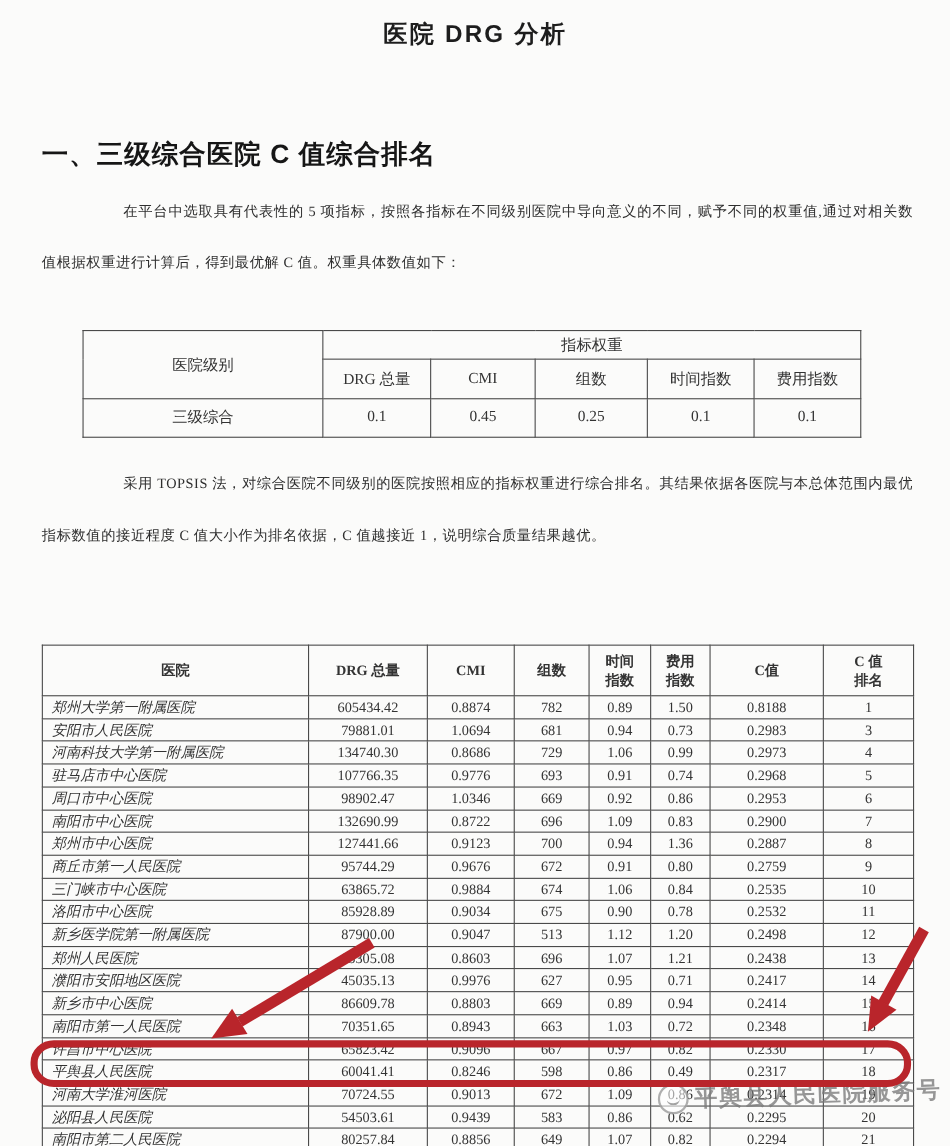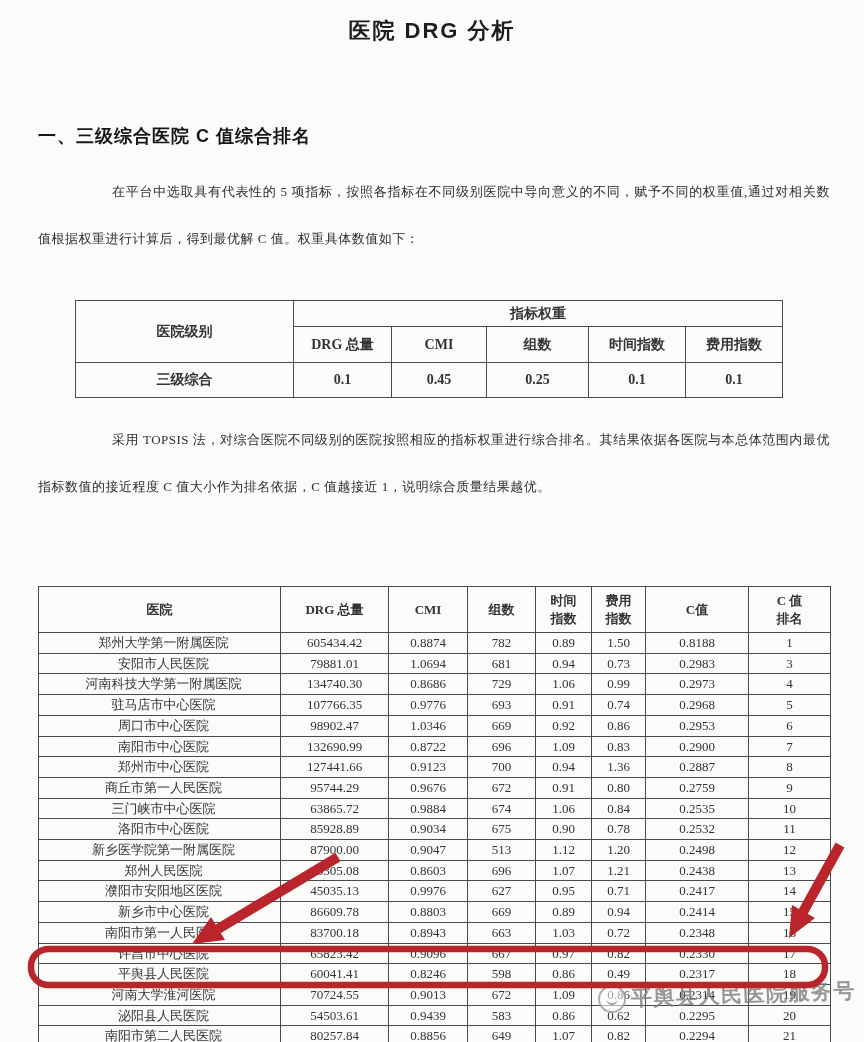--- a/index.html
+++ b/index.html
@@ -9,59 +9,59 @@
     font-family:"Liberation Serif","DejaVu Serif",serif;
   }
   .doc-title {
     position:absolute; top:16px; left:0; width:100%;
     text-align:center; font-size:22px; font-weight:bold;
     font-family:"Liberation Sans","DejaVu Sans",sans-serif;
     letter-spacing:2px; color:#1d1d1d;
   }
   .section-heading {
     position:absolute; top:124px; left:38px;
-    font-size:18px; font-weight:bold;
+    font-size:24px; font-weight:bold;
     font-family:"Liberation Sans","DejaVu Sans",sans-serif;
     color:#161616; letter-spacing:1px;
   }
   .para {
     position:absolute; left:38px; right:34px;
     font-size:13px; line-height:47px; text-align:justify;
     text-indent:74px; color:#2e2e2e; letter-spacing:0.5px;
   }
   .para-1 { top:168px; }
   .para-2 { top:416px; }
 
   table { border-collapse:collapse; table-layout:fixed; }
   th, td { border:1px solid #4a4a4a; }
 
   .weight-table {
     position:absolute; top:300px; left:75px; width:707px;
     font-size:14px; color:#333;
   }
   .weight-table th, .weight-table td {
-    text-align:center; font-weight:bold; padding:0; overflow:hidden;
+    text-align:center; font-weight:normal; padding:0; overflow:hidden;
   }
   .weight-table .grp { height:26px; }
   .weight-table .sub th { height:35px; }
   .weight-table .dat td { height:34px; }
 
   .rank-table {
     position:absolute; top:560px; left:38px; width:793px;
     font-size:13px; color:#333;margin-top:26px;
   }
   .rank-table thead th {
     height:45px; font-weight:bold; text-align:center;
     white-space:pre-line; line-height:1.35; padding:0; overflow:hidden;
   }
   .rank-table td {
     height:19.7px; line-height:19.7px; text-align:center;
     padding:0; overflow:hidden; white-space:nowrap;
   }
-  .rank-table td.name { text-align:center; padding-left:8px; }
+  .rank-table td.name { text-align:left; padding-left:8px;font-style:italic; }
 
   .annot-svg {
     position:absolute; top:0; left:0; width:864px; height:1042px;
     pointer-events:none; z-index:6;
   }
   .watermark {
     position:absolute; left:598px; top:981px; z-index:5;
     display:flex; align-items:center; gap:5px;
     transform:rotate(-2deg);
     color:rgba(122,122,122,0.78);
@@ -286,21 +286,21 @@
         <td>86609.78</td>
         <td>0.8803</td>
         <td>669</td>
         <td>0.89</td>
         <td>0.94</td>
         <td>0.2414</td>
         <td>15</td>
       </tr>
       <tr>
         <td class="name">南阳市第一人民医院</td>
-        <td>83700.18</td>
+        <td>70351.65</td>
         <td>0.8943</td>
         <td>663</td>
         <td>1.03</td>
         <td>0.72</td>
         <td>0.2348</td>
         <td>16</td>
       </tr>
       <tr>
         <td class="name">许昌市中心医院</td>
         <td>65823.42</td>

